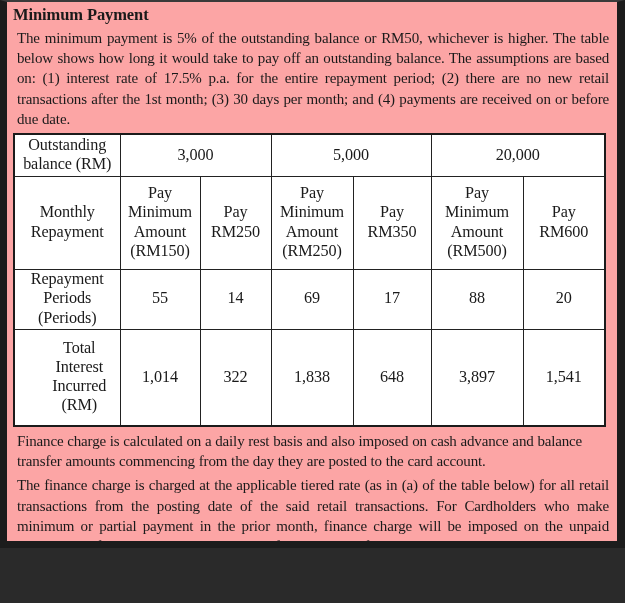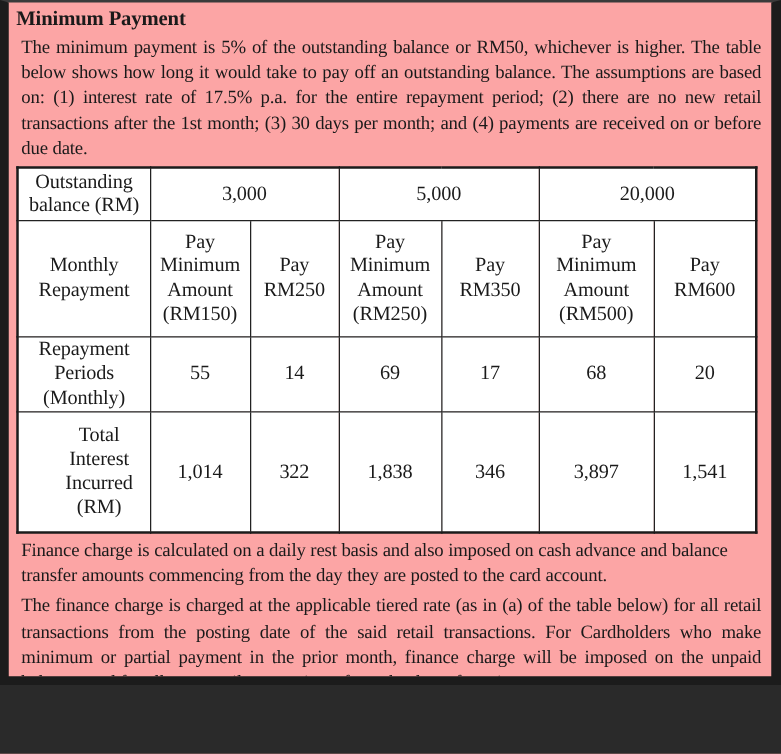--- a/index.html
+++ b/index.html
@@ -162,41 +162,41 @@
         <td class="ctr">
           <span class="lh-tight">Pay</span>
           <span class="lh-tight">RM600</span>
         </td>
       </tr>
 
       <tr class="r3">
         <td class="rowhead">
           <span class="lh-tight">Repayment</span>
           <span class="lh-tight">Periods</span>
-          <span class="lh-tight">(Monthly)</span>
+          <span class="lh-tight">(Periods)</span>
         </td>
         <td class="ctr">55</td>
         <td class="ctr">14</td>
         <td class="ctr">69</td>
         <td class="ctr">17</td>
-        <td class="ctr">68</td>
+        <td class="ctr">88</td>
         <td class="ctr">20</td>
       </tr>
 
       <tr class="r4">
         <td class="rowhead pad-left">
           <span class="lh-tight">Total</span>
           <span class="lh-tight">Interest</span>
           <span class="lh-tight">Incurred</span>
           <span class="lh-tight">(RM)</span>
         </td>
         <td class="ctr">1,014</td>
         <td class="ctr">322</td>
         <td class="ctr">1,838</td>
-        <td class="ctr">346</td>
+        <td class="ctr">648</td>
         <td class="ctr">3,897</td>
         <td class="ctr">1,541</td>
       </tr>
     </tbody>
       </table>
 
 
     <p class="body-para nojust">Finance charge is calculated on a daily rest basis and also imposed on cash advance and balance transfer amounts commencing from the day they are posted to the card account.</p>
 
     <p class="body-para">The finance charge is charged at the applicable tiered rate (as in (a) of the table below) for all retail transactions from the posting date of the said retail transactions. For Cardholders who make minimum or partial payment in the prior month, finance charge will be imposed on the unpaid balances and for all new retail transactions, from the date of posting.</p>

